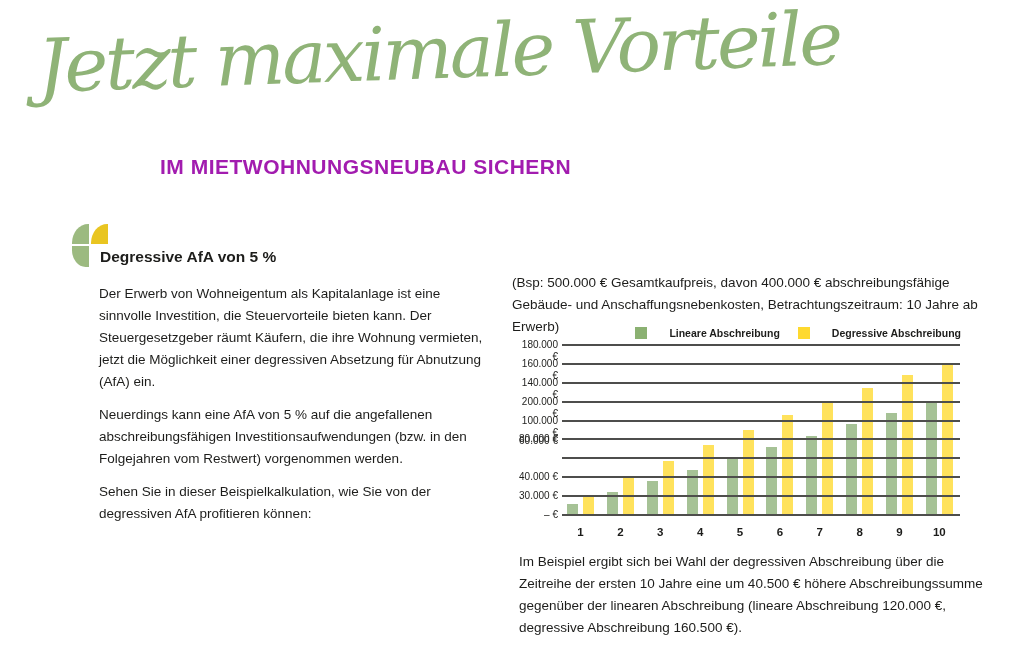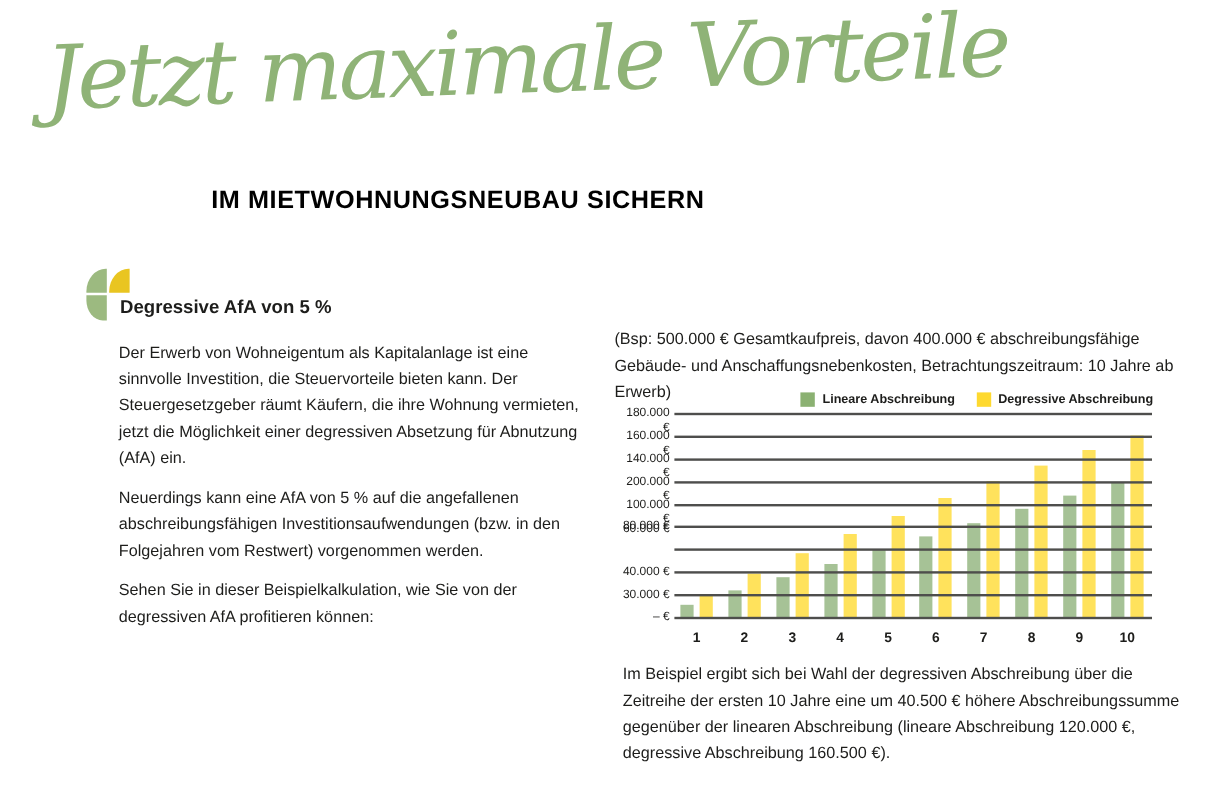--- a/index.html
+++ b/index.html
@@ -8,41 +8,41 @@
     font-family:"Liberation Sans",sans-serif;color:#1d1d1b;overflow:hidden;
   }
   
   .script-title{
     position:absolute;left:36px;top:20px;width:830px;
     font-family:"DejaVu Serif",serif;font-style:italic;font-weight:normal;
     font-size:74px;line-height:1.25;letter-spacing:-3px;white-space:nowrap;
     color:#8fb377;transform:rotate(-2deg);transform-origin:left top;
   }
   .subtitle{
-    position:absolute;left:176px;top:155px;
-    font-size:21px;font-weight:bold;letter-spacing:0.5px;color:#000000;
+    position:absolute;left:160px;top:155px;
+    font-size:21px;font-weight:bold;letter-spacing:0.5px;color:#a21caf;
   }
   
   .logo{position:absolute;left:72px;top:224px;width:36px;height:43px;}
   .petal{position:absolute;}
   .petal-tl{left:0;top:0;width:17px;height:20px;background:#9cba80;border-radius:95% 0 0 0;}
   .petal-tr{left:19px;top:0;width:17px;height:20px;background:#e9c521;border-radius:95% 0 0 0;}
   .petal-bl{left:0;top:22px;width:17px;height:21px;background:#9cba80;border-radius:0 0 0 80%;}
   
   .left-heading{position:absolute;left:100px;top:248px;font-size:15.5px;font-weight:bold;}
   .left-body{position:absolute;left:99px;top:283px;width:386px;font-size:13.5px;line-height:22px;}
   .left-body p{margin:0 0 11px 0;}
   
   .right-heading{position:absolute;left:519px;top:252px;font-size:15.5px;font-weight:bold;}
   .right-sub{position:absolute;left:512px;top:272px;width:472px;font-size:13.5px;line-height:22px;}
   
   .chart{position:absolute;left:519px;top:327px;width:442px;}
   .legend{display:flex;justify-content:flex-end;align-items:center;gap:18px;
           font-size:10.5px;font-weight:bold;margin-bottom:6px;}
-  .legend-item{display:flex;align-items:flex-start;gap:6px;}
+  .legend-item{display:flex;align-items:flex-start;gap:22px;}
   .legend-chip{width:12px;height:12px;flex:0 0 auto;}
   .chart-body{position:relative;height:142px;margin-left:43px;width:398px;}
   .gridline{position:absolute;left:0;right:0;height:2px;background:#4e4e4c;z-index:3;}
   .ytick{position:absolute;left:-48px;width:44px;text-align:right;
          font-size:10px;line-height:12px;z-index:1;}
   .groups{position:absolute;left:0;right:0;top:0;bottom:0;display:flex;
           justify-content:space-between;padding:0 7px 0 5px;z-index:2;}
   .group{position:relative;display:flex;align-items:flex-end;gap:5px;height:170px;}
   .bar{width:11px;}
   .xtick{position:absolute;bottom:-23px;left:50%;transform:translateX(-50%);

